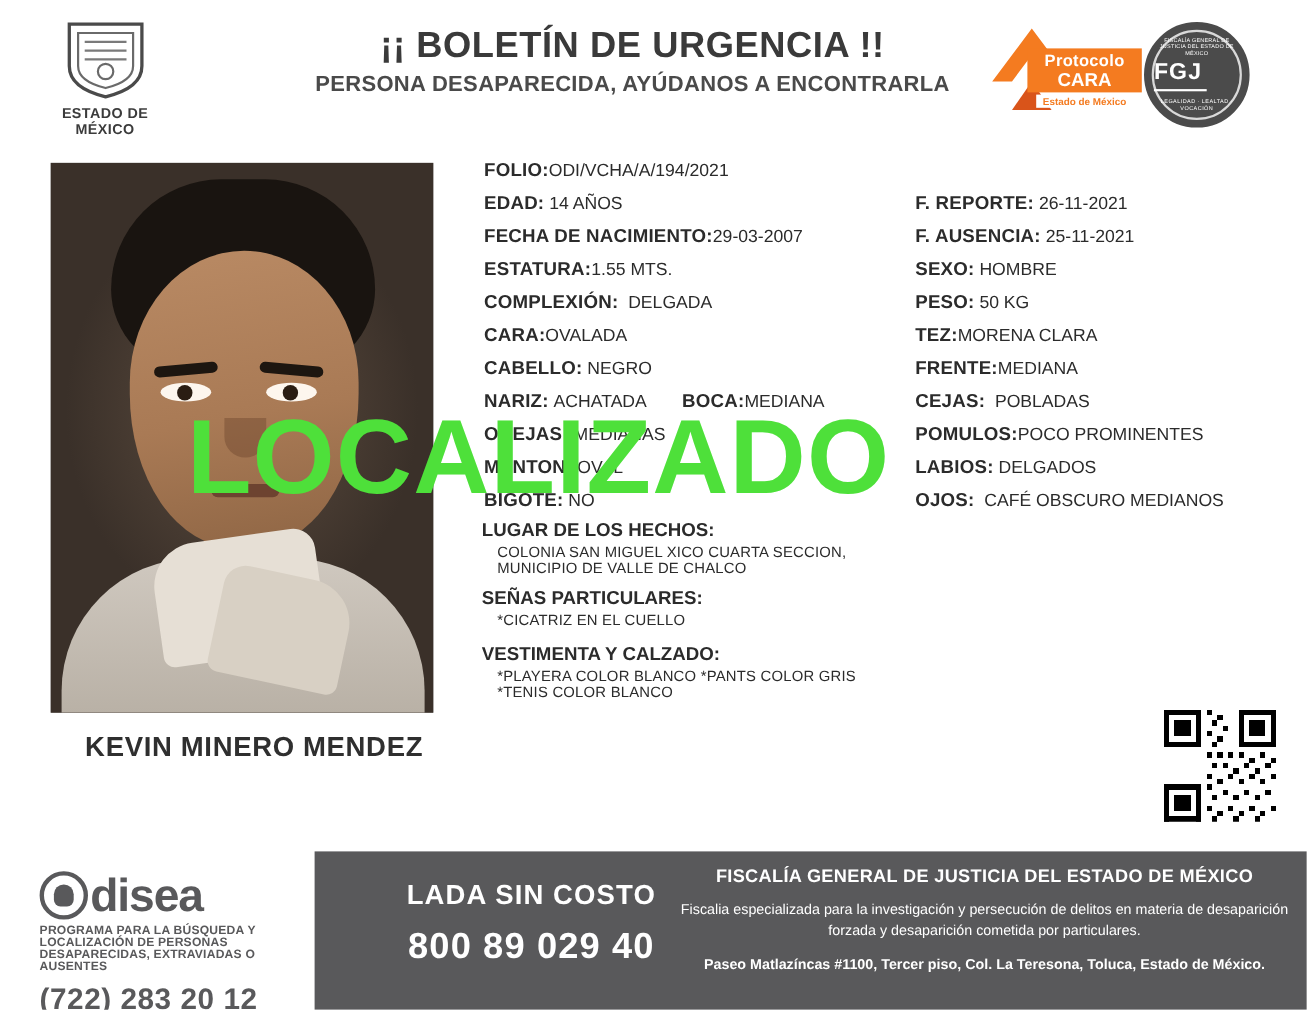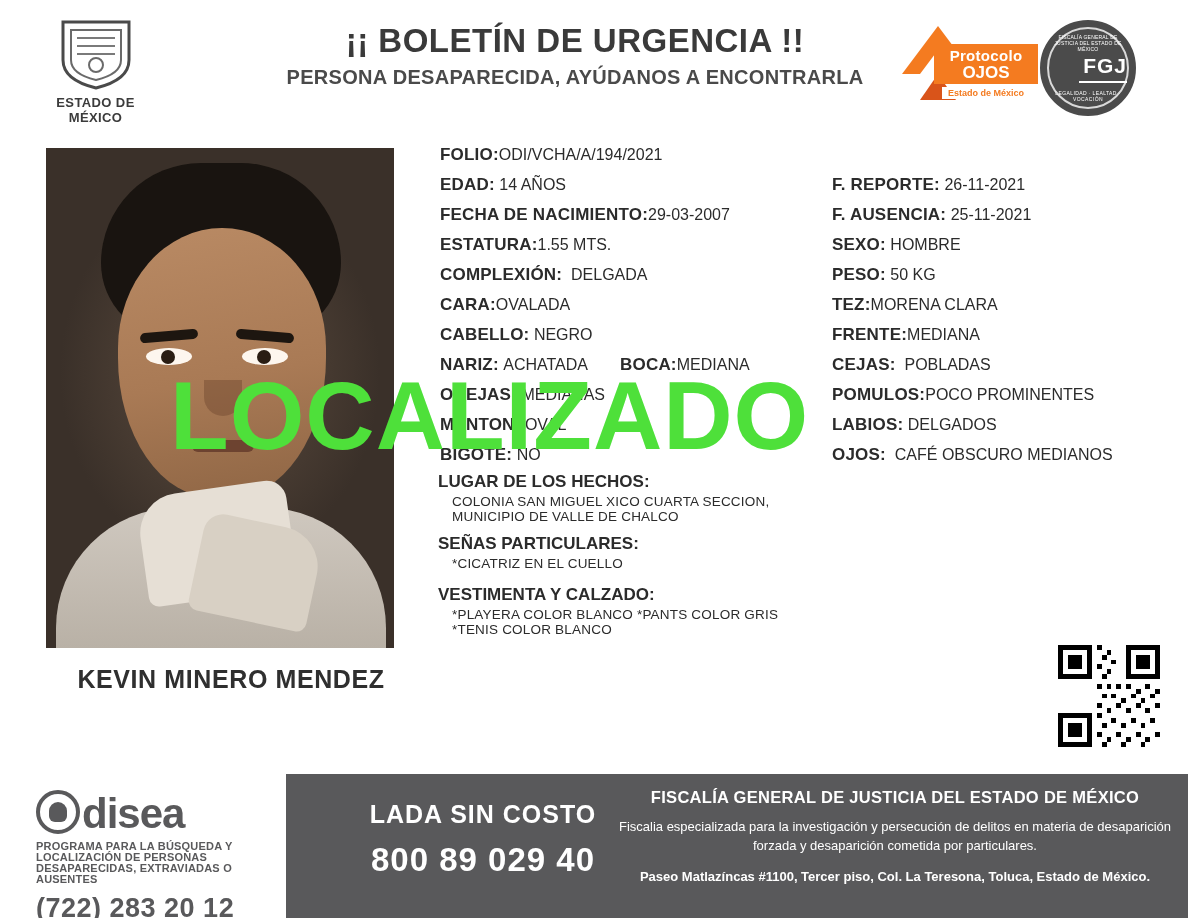--- a/index.html
+++ b/index.html
@@ -98,21 +98,21 @@
     background: #4b4b4b;
     border: 3px solid #4b4b4b;
     color: #ffffff;
     display: flex; align-items: center; justify-content: center;
     flex-direction: column;
   }
   .fgj-inner {
     width: 82px; height: 82px;
     border-radius: 50%;
     border: 2px solid #d9d9d9;
-    display: flex; align-items: flex-end; justify-content: center;
+    display: flex; align-items: flex-start; justify-content: center;
     flex-direction: column;
     position: relative;
   }
   .fgj-text { font-size: 21px; font-weight: bold; letter-spacing: 1px; }
   .fgj-top-text {
     position: absolute; top: 5px; left: 0; width: 100%;
     text-align: center; font-size: 5px; letter-spacing: .2px;
   }
   .fgj-bottom-text {
     position: absolute; bottom: 5px; left: 0; width: 100%;
@@ -310,21 +310,21 @@
   .fis-t1 { font-size: 16.5px; font-weight: bold; letter-spacing: .3px;}
   .fis-t2 { font-size: 13px; line-height: 19px; margin-top: 10px; }
   .fis-t3 { font-size: 13px; font-weight: bold; line-height: 19px; margin-top: 12px; }
 
   .odisea {
     position: absolute;
     left: 36px; top: 790px;
     width: 245px;
   }
   .odisea-logo-row {
-    display: flex; align-items: flex-start;
+    display: flex; align-items: center;
   }
   .odisea-mark {
     width: 44px; height: 44px;
     border-radius: 50%;
     border: 4px solid #59595b;
     position: relative;
     flex: 0 0 auto;
   }
   .odisea-mark::after {
     content: "";
@@ -379,21 +379,21 @@
       <div class="title-sub">PERSONA DESAPARECIDA, AYÚDANOS A ENCONTRARLA</div>
     </div>
 
     <div class="protocolo">
       <svg width="140" height="92" viewBox="0 0 140 92" style="position:absolute;left:0;top:0;">
         <polygon points="4,52 40,4 76,52 58,52 40,28 22,52" fill="#f47b20"></polygon>
         <polygon points="22,78 40,52 58,78" fill="#d9541a"></polygon>
       </svg>
       <div class="prot-box">
         <div class="prot-l1">Protocolo</div>
-        <div class="prot-l2">OJOS</div>
+        <div class="prot-l2">CARA</div>
         <div class="prot-l3">Estado de México</div>
       </div>
     </div>
 
     <div class="fgj-seal">
       <div class="fgj-circle">
         <div class="fgj-inner">
           <div class="fgj-top-text">FISCALÍA GENERAL DE JUSTICIA DEL ESTADO DE MÉXICO</div>
           <div class="fgj-text">FGJ</div>
           <div class="fgj-bar"></div>

